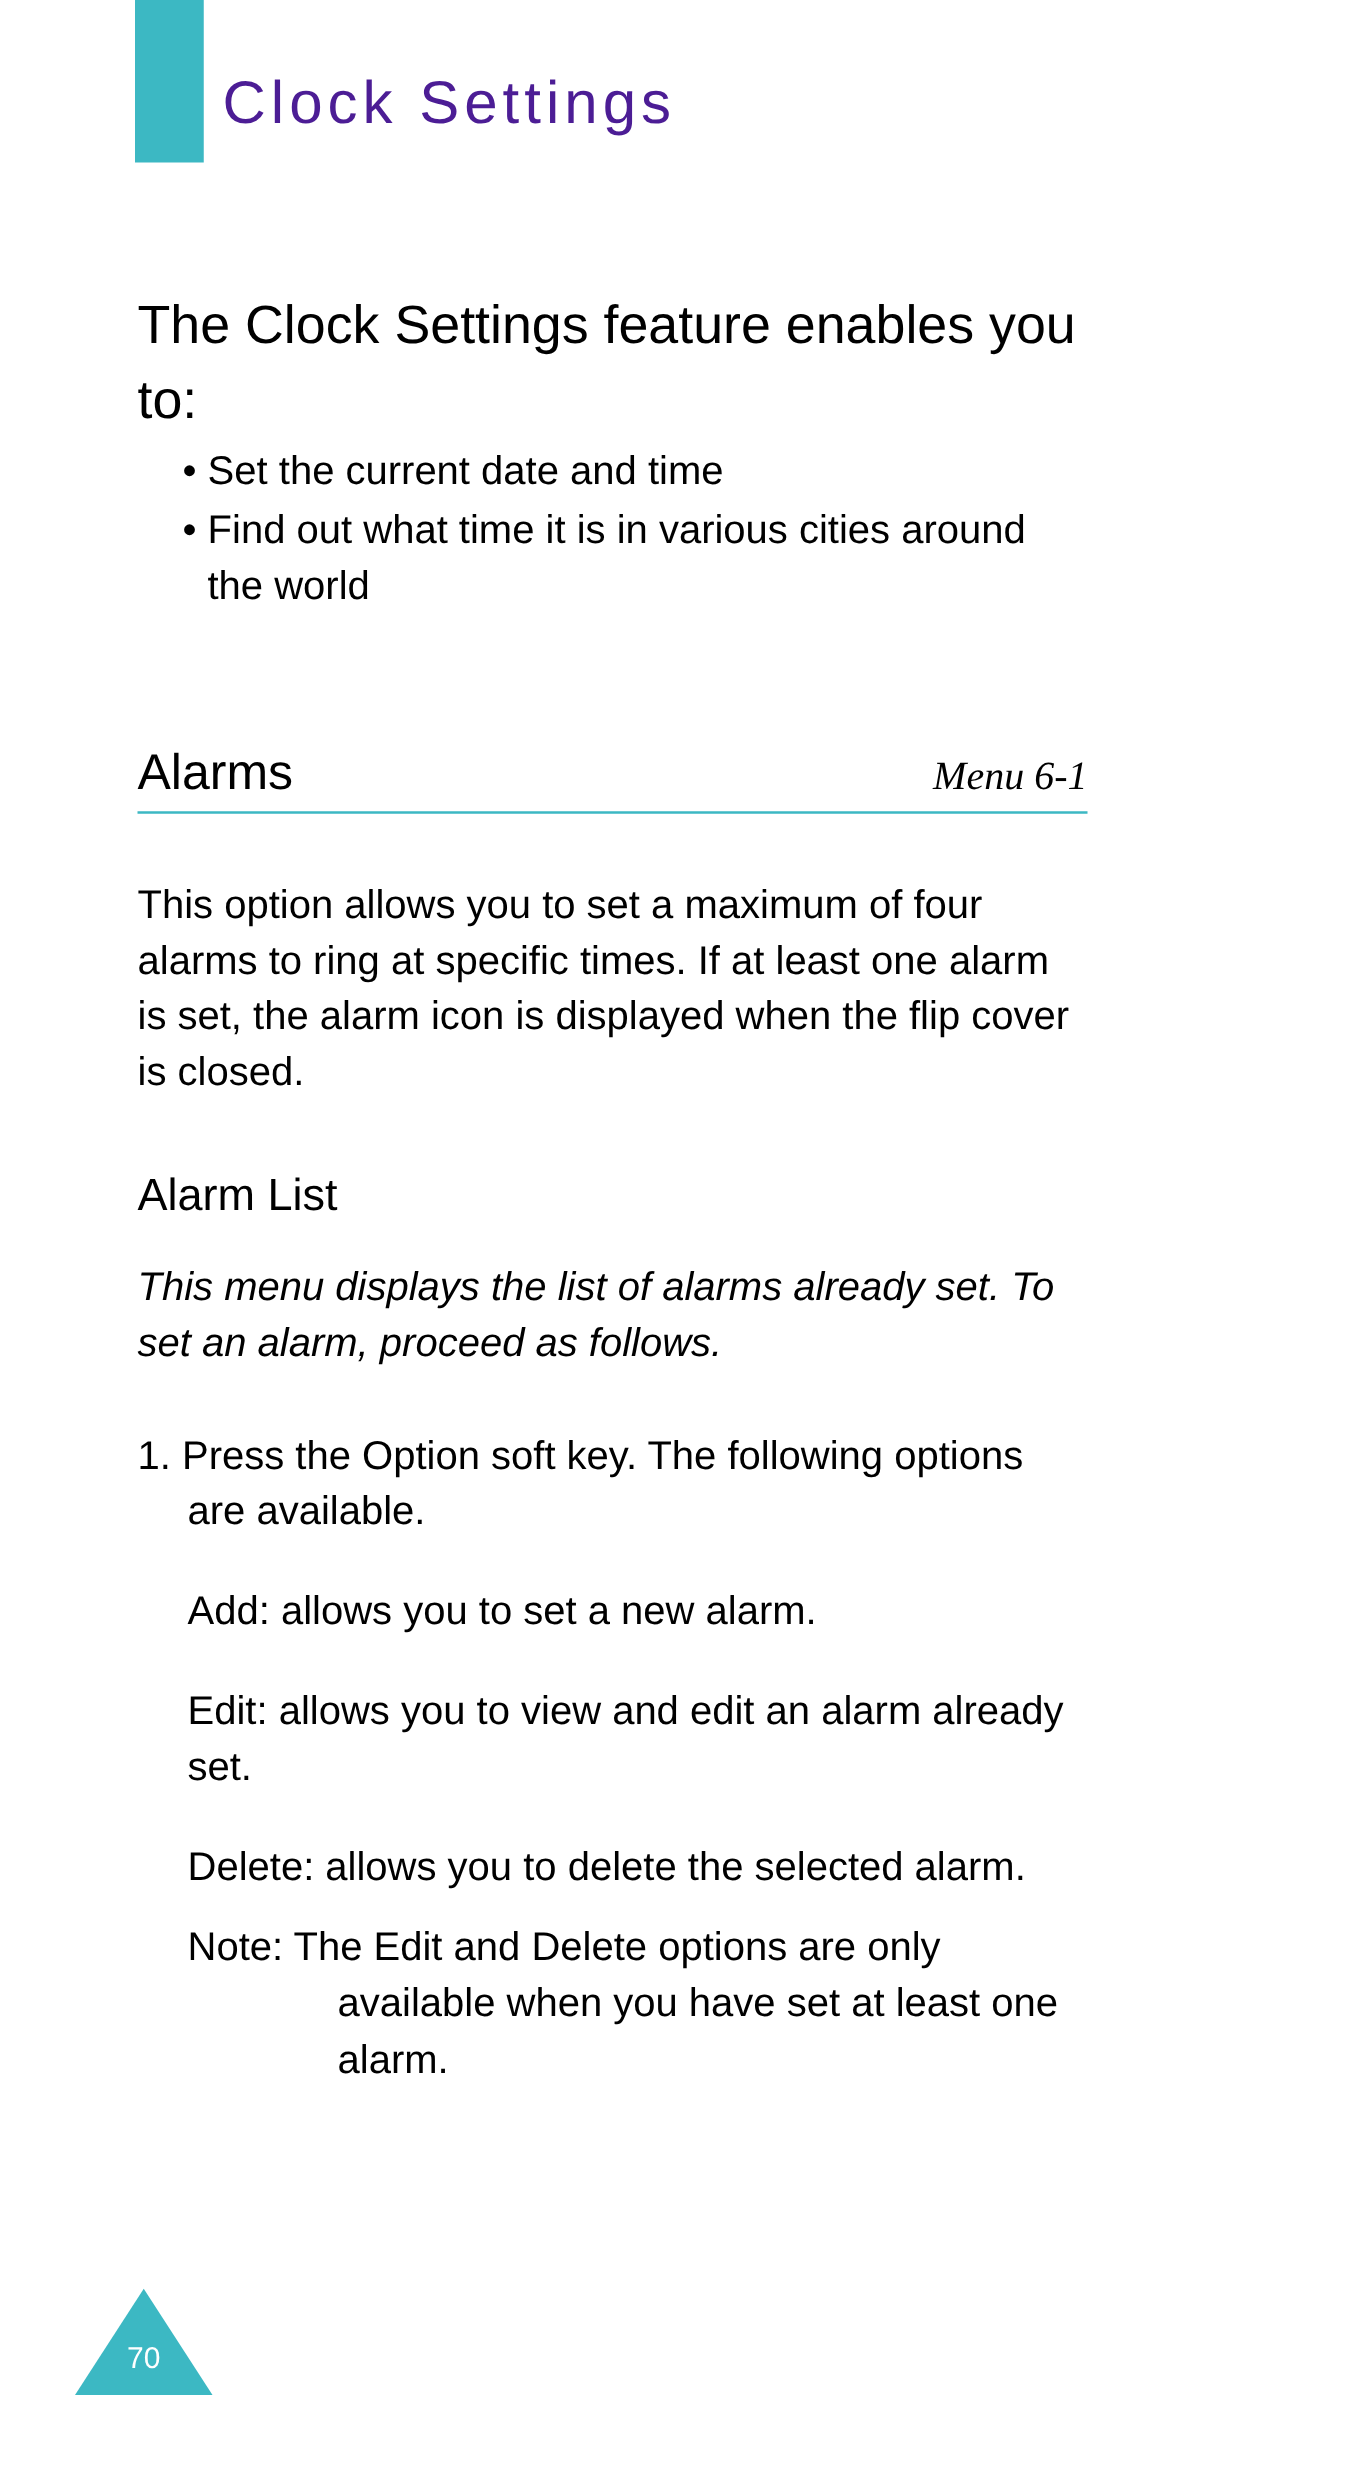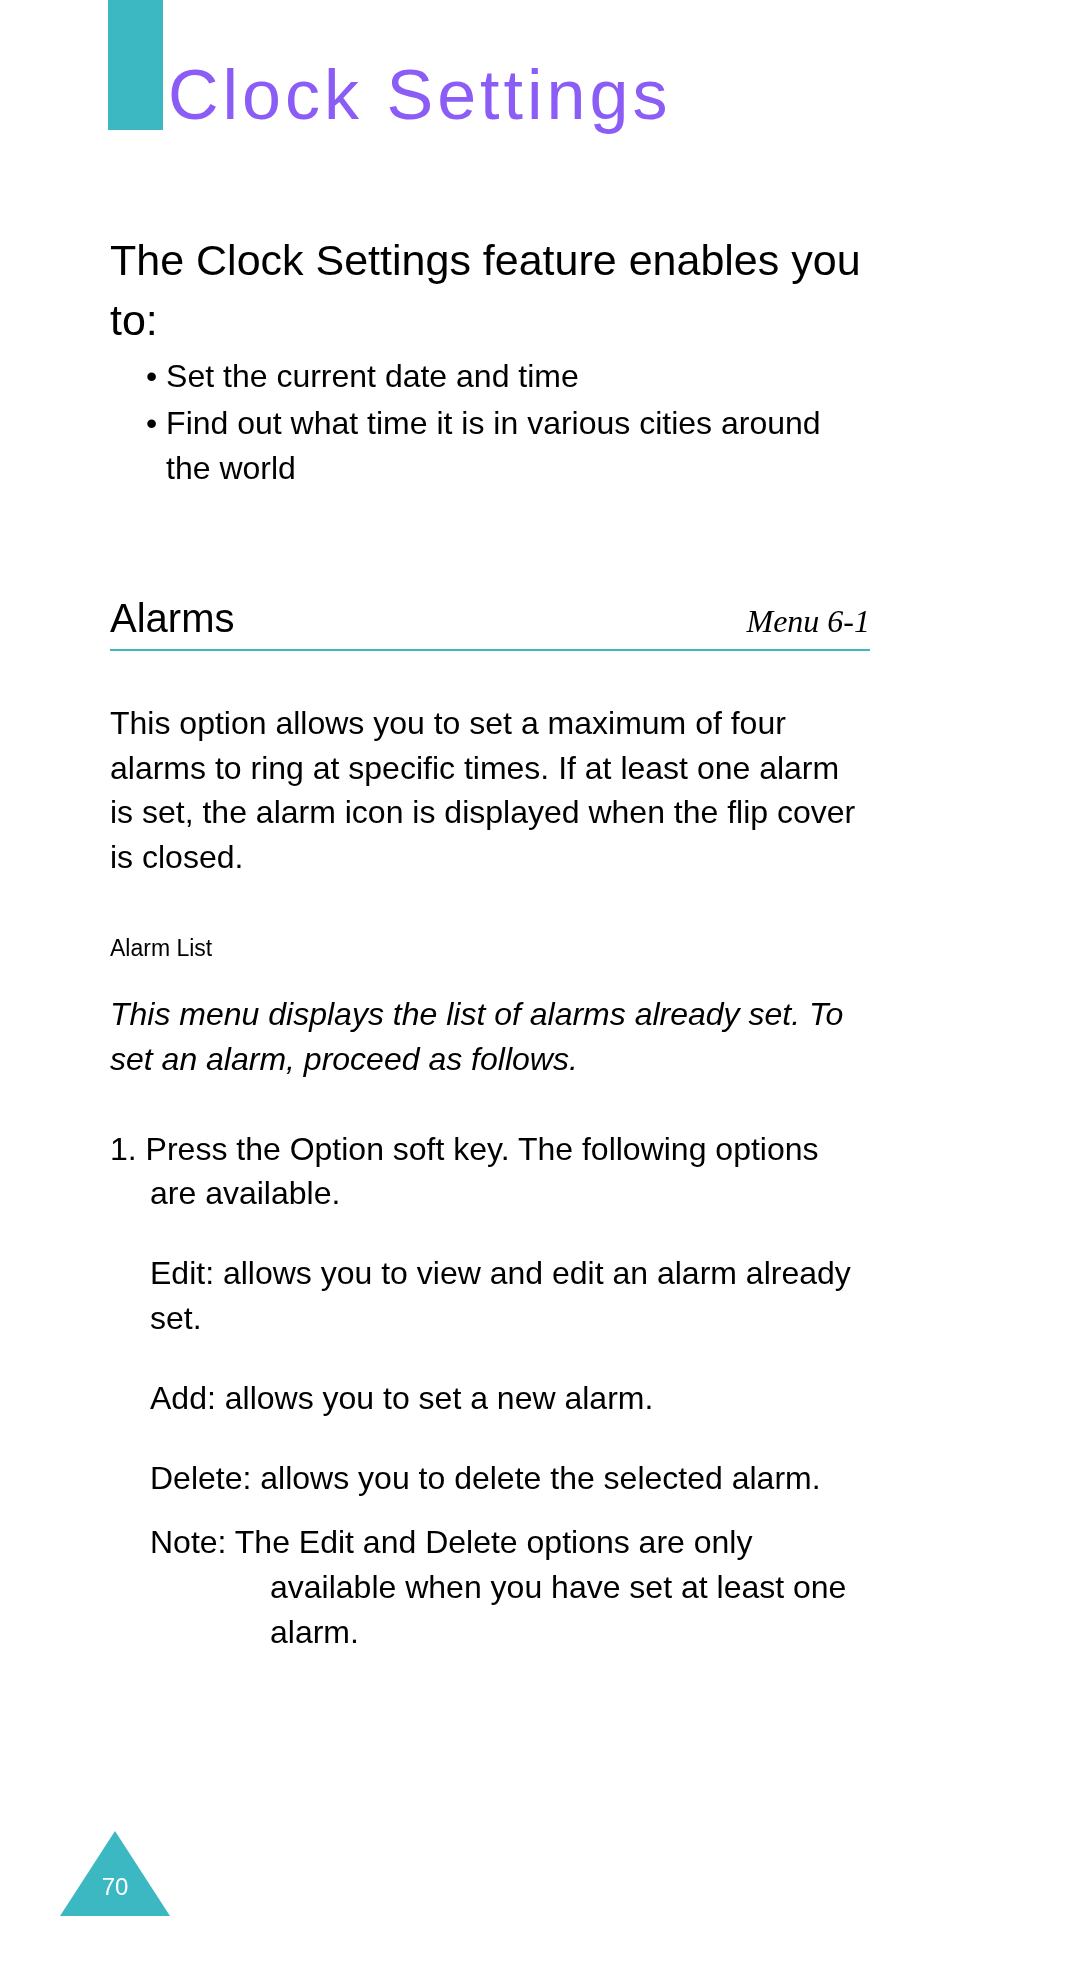--- a/index.html
+++ b/index.html
@@ -15,25 +15,25 @@
       position: absolute;
       top: 0;
       left: 108px;
       width: 55px;
       height: 130px;
       background: #3cb8c3;
     }
     .page-title {
       position: absolute;
       top: 55px;
-      left: 168px;
-      font-size: 70px;
+      left: 178px;
+      font-size: 48px;
       font-weight: normal;
       letter-spacing: 4px;
-      color: #8b5cf6;
+      color: #4c1d95;
     }
     .content {
       position: absolute;
       top: 230px;
       left: 110px;
       width: 760px;
     }
     .intro { font-size: 43px; line-height: 1.4; }
     .bullet-list {
       margin-top: 4px;
@@ -53,21 +53,21 @@
       display: flex;
       justify-content: space-between;
       align-items: baseline;
       border-bottom: 2px solid #3cb8c3;
       padding-bottom: 8px;
       margin-top: 105px;
     }
     .section-title { font-size: 40px; font-weight: normal; }
     .menu-ref { font-size: 32px; font-style: italic; font-family: Georgia, serif; }
     .para { font-size: 32px; line-height: 1.4; margin-top: 50px; }
-    .sub-title { font-size: 23px; margin-top: 55px; font-weight: normal; }
+    .sub-title { font-size: 36px; margin-top: 55px; font-weight: normal; }
     .para2 { font-size: 32px; line-height: 1.4; margin-top: 30px; font-style: italic; }
     .numbered { font-size: 32px; line-height: 1.4; margin-top: 45px; padding-left: 40px; text-indent: -40px; }
     .option-key { font-size: 32px; }
     .def-block { margin-top: 35px; padding-left: 40px; font-size: 32px; line-height: 1.4; }
     .def-key { font-size: 32px; }
     .note-block { margin-top: 20px; padding-left: 160px; text-indent: -120px; font-size: 32px; line-height: 1.4; }
     .page-triangle {
       position: absolute;
       left: 60px;
       bottom: 65px;
@@ -107,24 +107,24 @@
   <p class="para">This option allows you to set a maximum of four alarms to ring at specific times. If at least one alarm is set, the alarm icon is displayed when the flip cover is closed.</p>
 
   <h3 class="sub-title">Alarm List</h3>
   <p class="para2">This menu displays the list of alarms already set. To set an alarm, proceed as follows.</p>
 
   <p class="numbered">
     <span>1.  Press the </span><span class="option-key">Option</span><span> soft key. The following options are available.</span>
   </p>
 
   <p class="def-block">
-    <span class="def-key">Edit:</span><span> allows you to view and edit an alarm already set.</span>
+    <span class="def-key">Add:</span><span> allows you to set a new alarm.</span>
   </p>
   <p class="def-block">
-    <span class="def-key">Add:</span><span> allows you to set a new alarm.</span>
+    <span class="def-key">Edit:</span><span> allows you to view and edit an alarm already set.</span>
   </p>
   <p class="def-block">
     <span class="def-key">Delete:</span><span> allows you to delete the selected alarm.</span>
   </p>
 
   <p class="note-block">
     <span>Note: </span><span>The Edit and Delete options are only available when you have set at least one alarm.</span>
   </p>
 </div>
 

